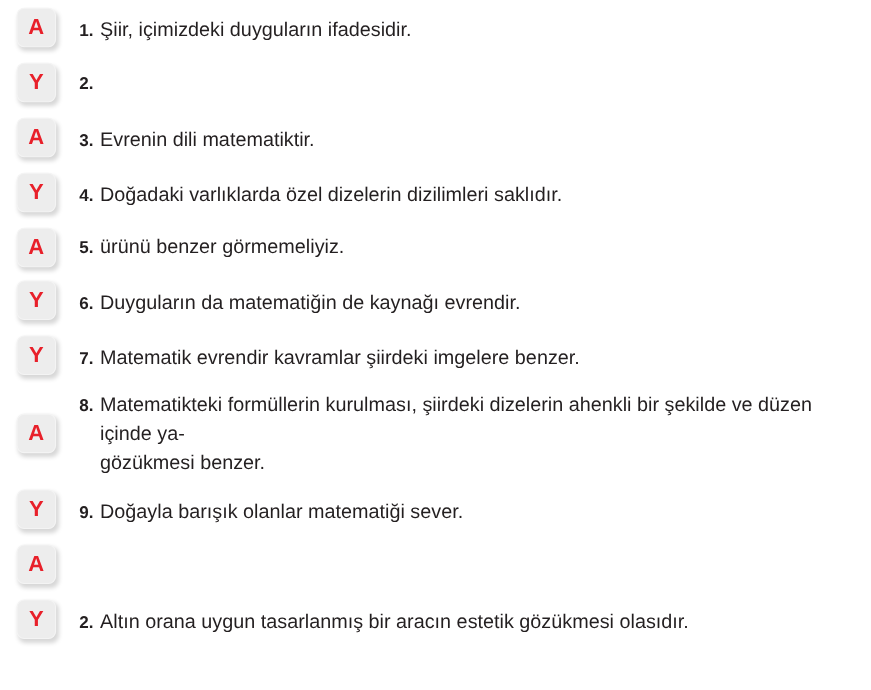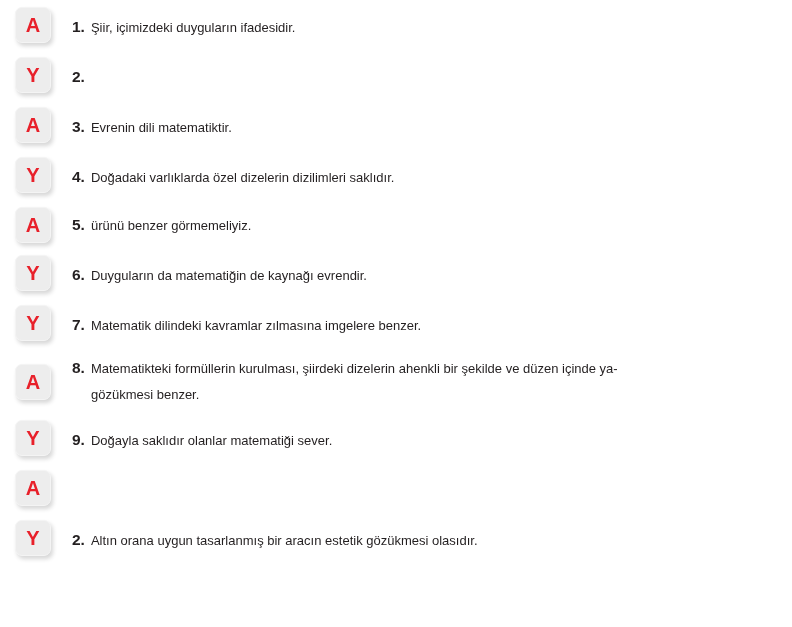--- a/index.html
+++ b/index.html
@@ -79,21 +79,21 @@
     font-size: 15.5px;
     font-weight: bold;
     color: #231f20;
     line-height: 26px;
     white-space: nowrap;
     margin-right: 6px;
   }
 
   .qa-text {
     flex: 1 1 auto;
-    font-size: 13px;
+    font-size: 18px;
     font-weight: normal;
     color: #231f20;
     line-height: 26px;
     min-width: 0;
   }
   .qa-text .line2 {
     display: block;
   }
 </style>
 </head>
@@ -139,35 +139,35 @@
         <div class="answer-badge">Y</div>
         <div class="qa-body">
           <span class="qa-num">6.</span>
           <span class="qa-text"><span class="line1">Duyguların da matematiğin de kaynağı evrendir.</span></span>
         </div>
       </div>
       <div class="qa-row">
         <div class="answer-badge">Y</div>
         <div class="qa-body">
           <span class="qa-num">7.</span>
-          <span class="qa-text"><span class="line1">Matematik dilindeki kavramlar zılmasına imgelere benzer.</span></span>
+          <span class="qa-text"><span class="line1">Matematik evrendir kavramlar şiirdeki imgelere benzer.</span></span>
         </div>
       </div>
       <div class="qa-row two-line">
         <div class="answer-badge">A</div>
         <div class="qa-body">
           <span class="qa-num">8.</span>
           <span class="qa-text"><span class="line1">Matematikteki formüllerin kurulması, şiirdeki dizelerin ahenkli bir şekilde ve düzen içinde ya-</span><span class="line2">gözükmesi benzer.</span></span>
         </div>
       </div>
       <div class="qa-row">
         <div class="answer-badge">Y</div>
         <div class="qa-body">
           <span class="qa-num">9.</span>
-          <span class="qa-text"><span class="line1">Doğayla saklıdır olanlar matematiği sever.</span></span>
+          <span class="qa-text"><span class="line1">Doğayla barışık olanlar matematiği sever.</span></span>
         </div>
       </div>
       <div class="qa-row">
         <div class="answer-badge">A</div>
       </div>
       <div class="qa-row">
         <div class="answer-badge">Y</div>
         <div class="qa-body">
           <span class="qa-num">2.</span>
           <span class="qa-text"><span class="line1">Altın orana uygun tasarlanmış bir aracın estetik gözükmesi olasıdır.</span></span>

